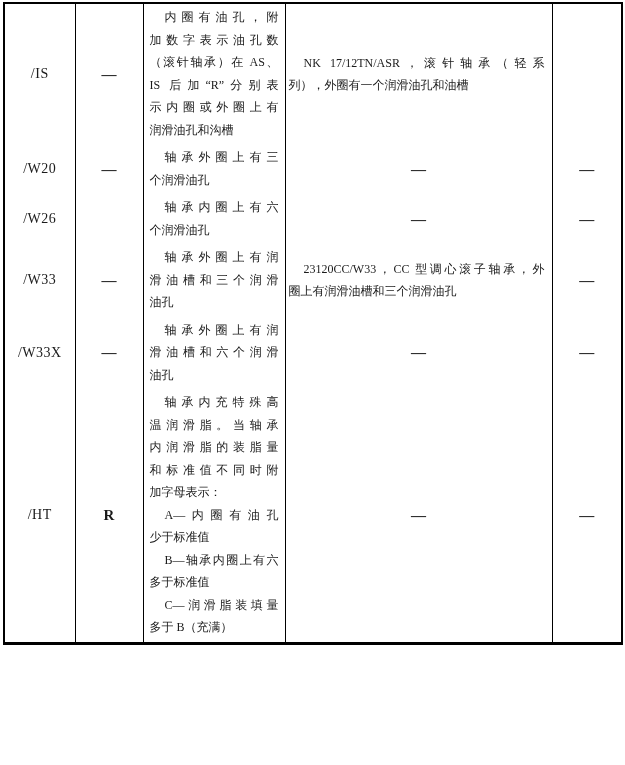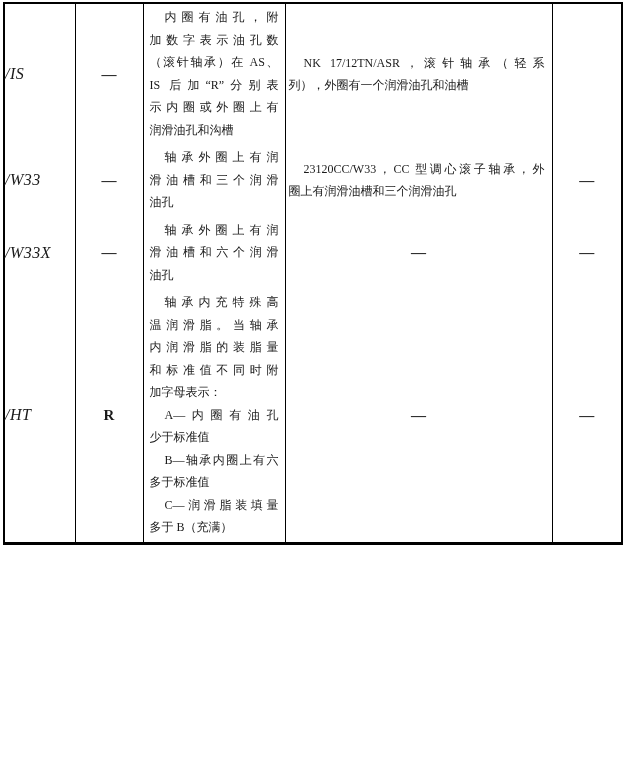--- a/index.html
+++ b/index.html
@@ -33,23 +33,23 @@
   td {
     border-left: 1.5px solid #000;
     border-right: 1.5px solid #000;
     border-top: none;
     border-bottom: none;
     vertical-align: middle;
     padding: 0;
     font-size: 12px;
   }
   td.c1 {
-    font-size: 16px;
+    text-align: center;
+    font-size: 14px;
     letter-spacing: 0.5px;
-    font-style: italic;
   }
   td.c2, td.c5 {
     text-align: center;
     font-weight: bold;
     font-size: 15px;
   }
   td.c3 {
     padding: 2px 6px 3px 6px;
   }
   td.c4 {
@@ -98,20 +98,40 @@
             <div class="line j">示内圈或外圈上有</div>
             <div class="line">润滑油孔和沟槽</div>
           </td>
           <td class="c4">
             <div class="line j i">NK 17/12TN/ASR，滚针轴承（轻系</div>
             <div class="line">列），外圈有一个润滑油孔和油槽</div>
           </td>
           <td class="c5"></td>
         </tr>
         <tr>
+          <td class="c1">/W20</td>
+          <td class="c2">—</td>
+          <td class="c3">
+            <div class="line j i">轴承外圈上有三</div>
+            <div class="line">个润滑油孔</div>
+          </td>
+          <td class="c4 center">—</td>
+          <td class="c5">—</td>
+        </tr>
+        <tr>
+          <td class="c1">/W26</td>
+          <td class="c2"></td>
+          <td class="c3">
+            <div class="line j i">轴承内圈上有六</div>
+            <div class="line">个润滑油孔</div>
+          </td>
+          <td class="c4 center">—</td>
+          <td class="c5">—</td>
+        </tr>
+        <tr>
           <td class="c1">/W33</td>
           <td class="c2">—</td>
           <td class="c3">
             <div class="line j i">轴承外圈上有润</div>
             <div class="line j">滑油槽和三个润滑</div>
             <div class="line">油孔</div>
           </td>
           <td class="c4">
             <div class="line j i">23120CC/W33，CC 型调心滚子轴承，外</div>
             <div class="line">圈上有润滑油槽和三个润滑油孔</div>

